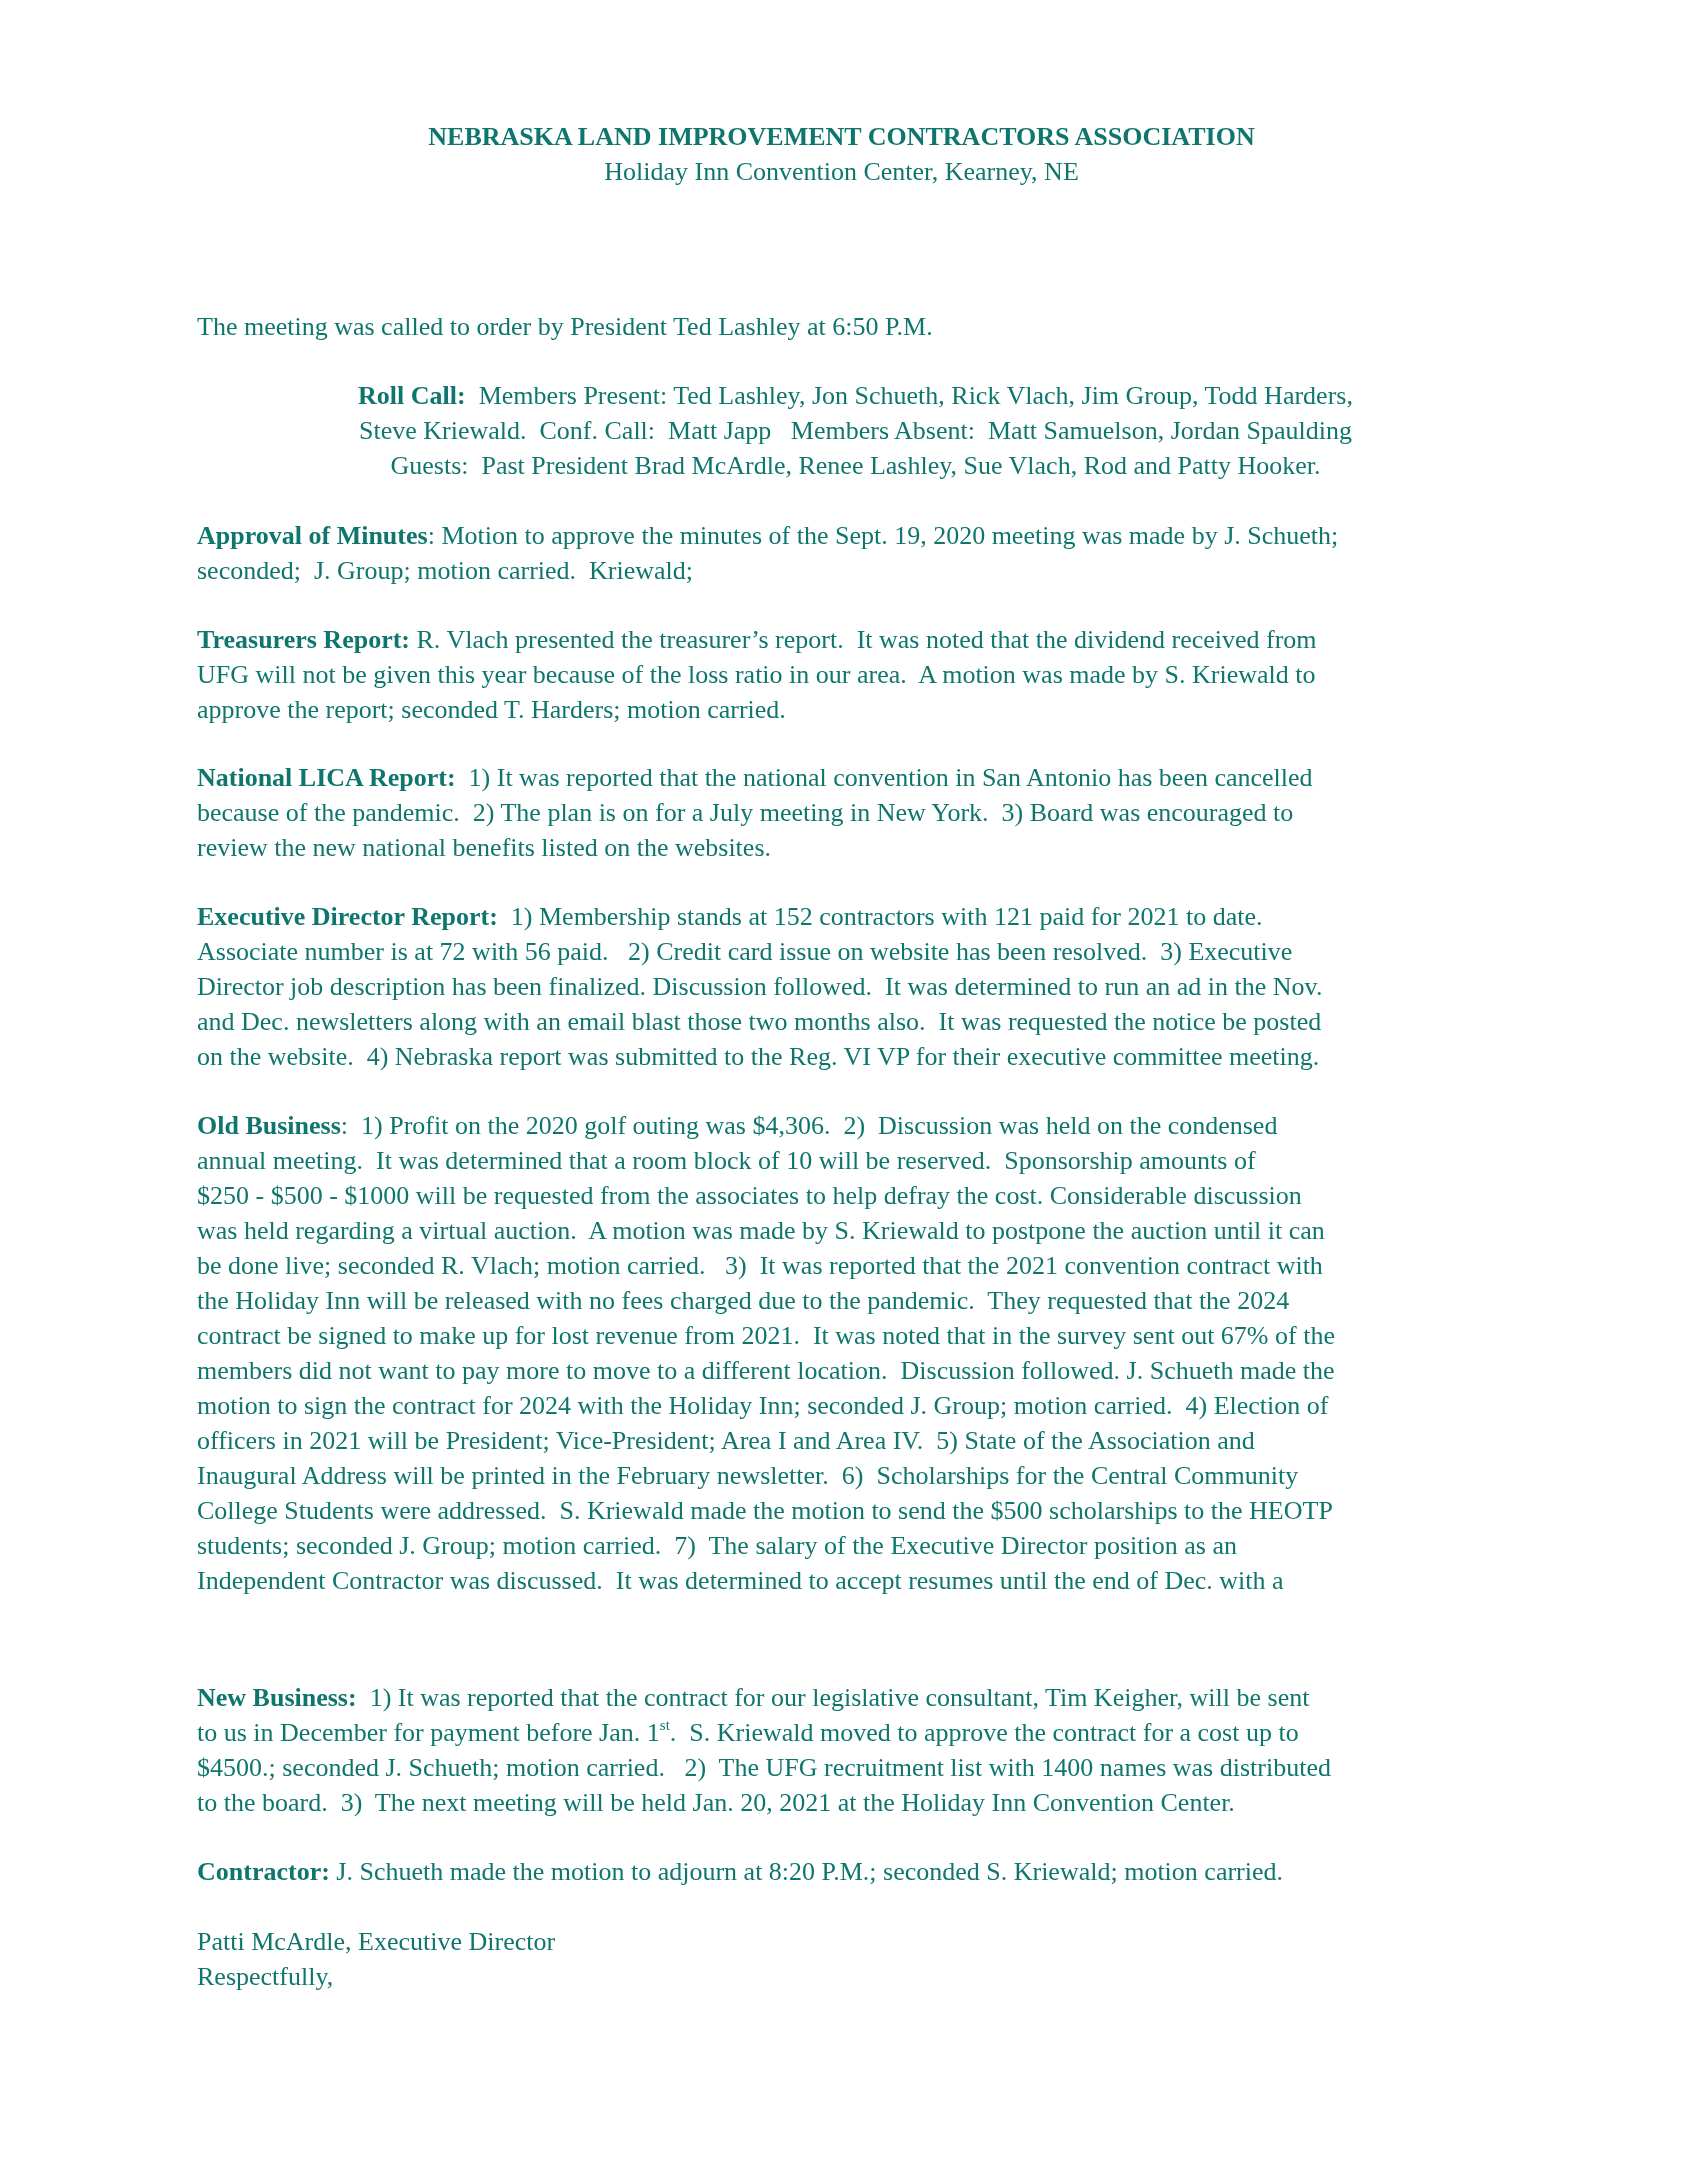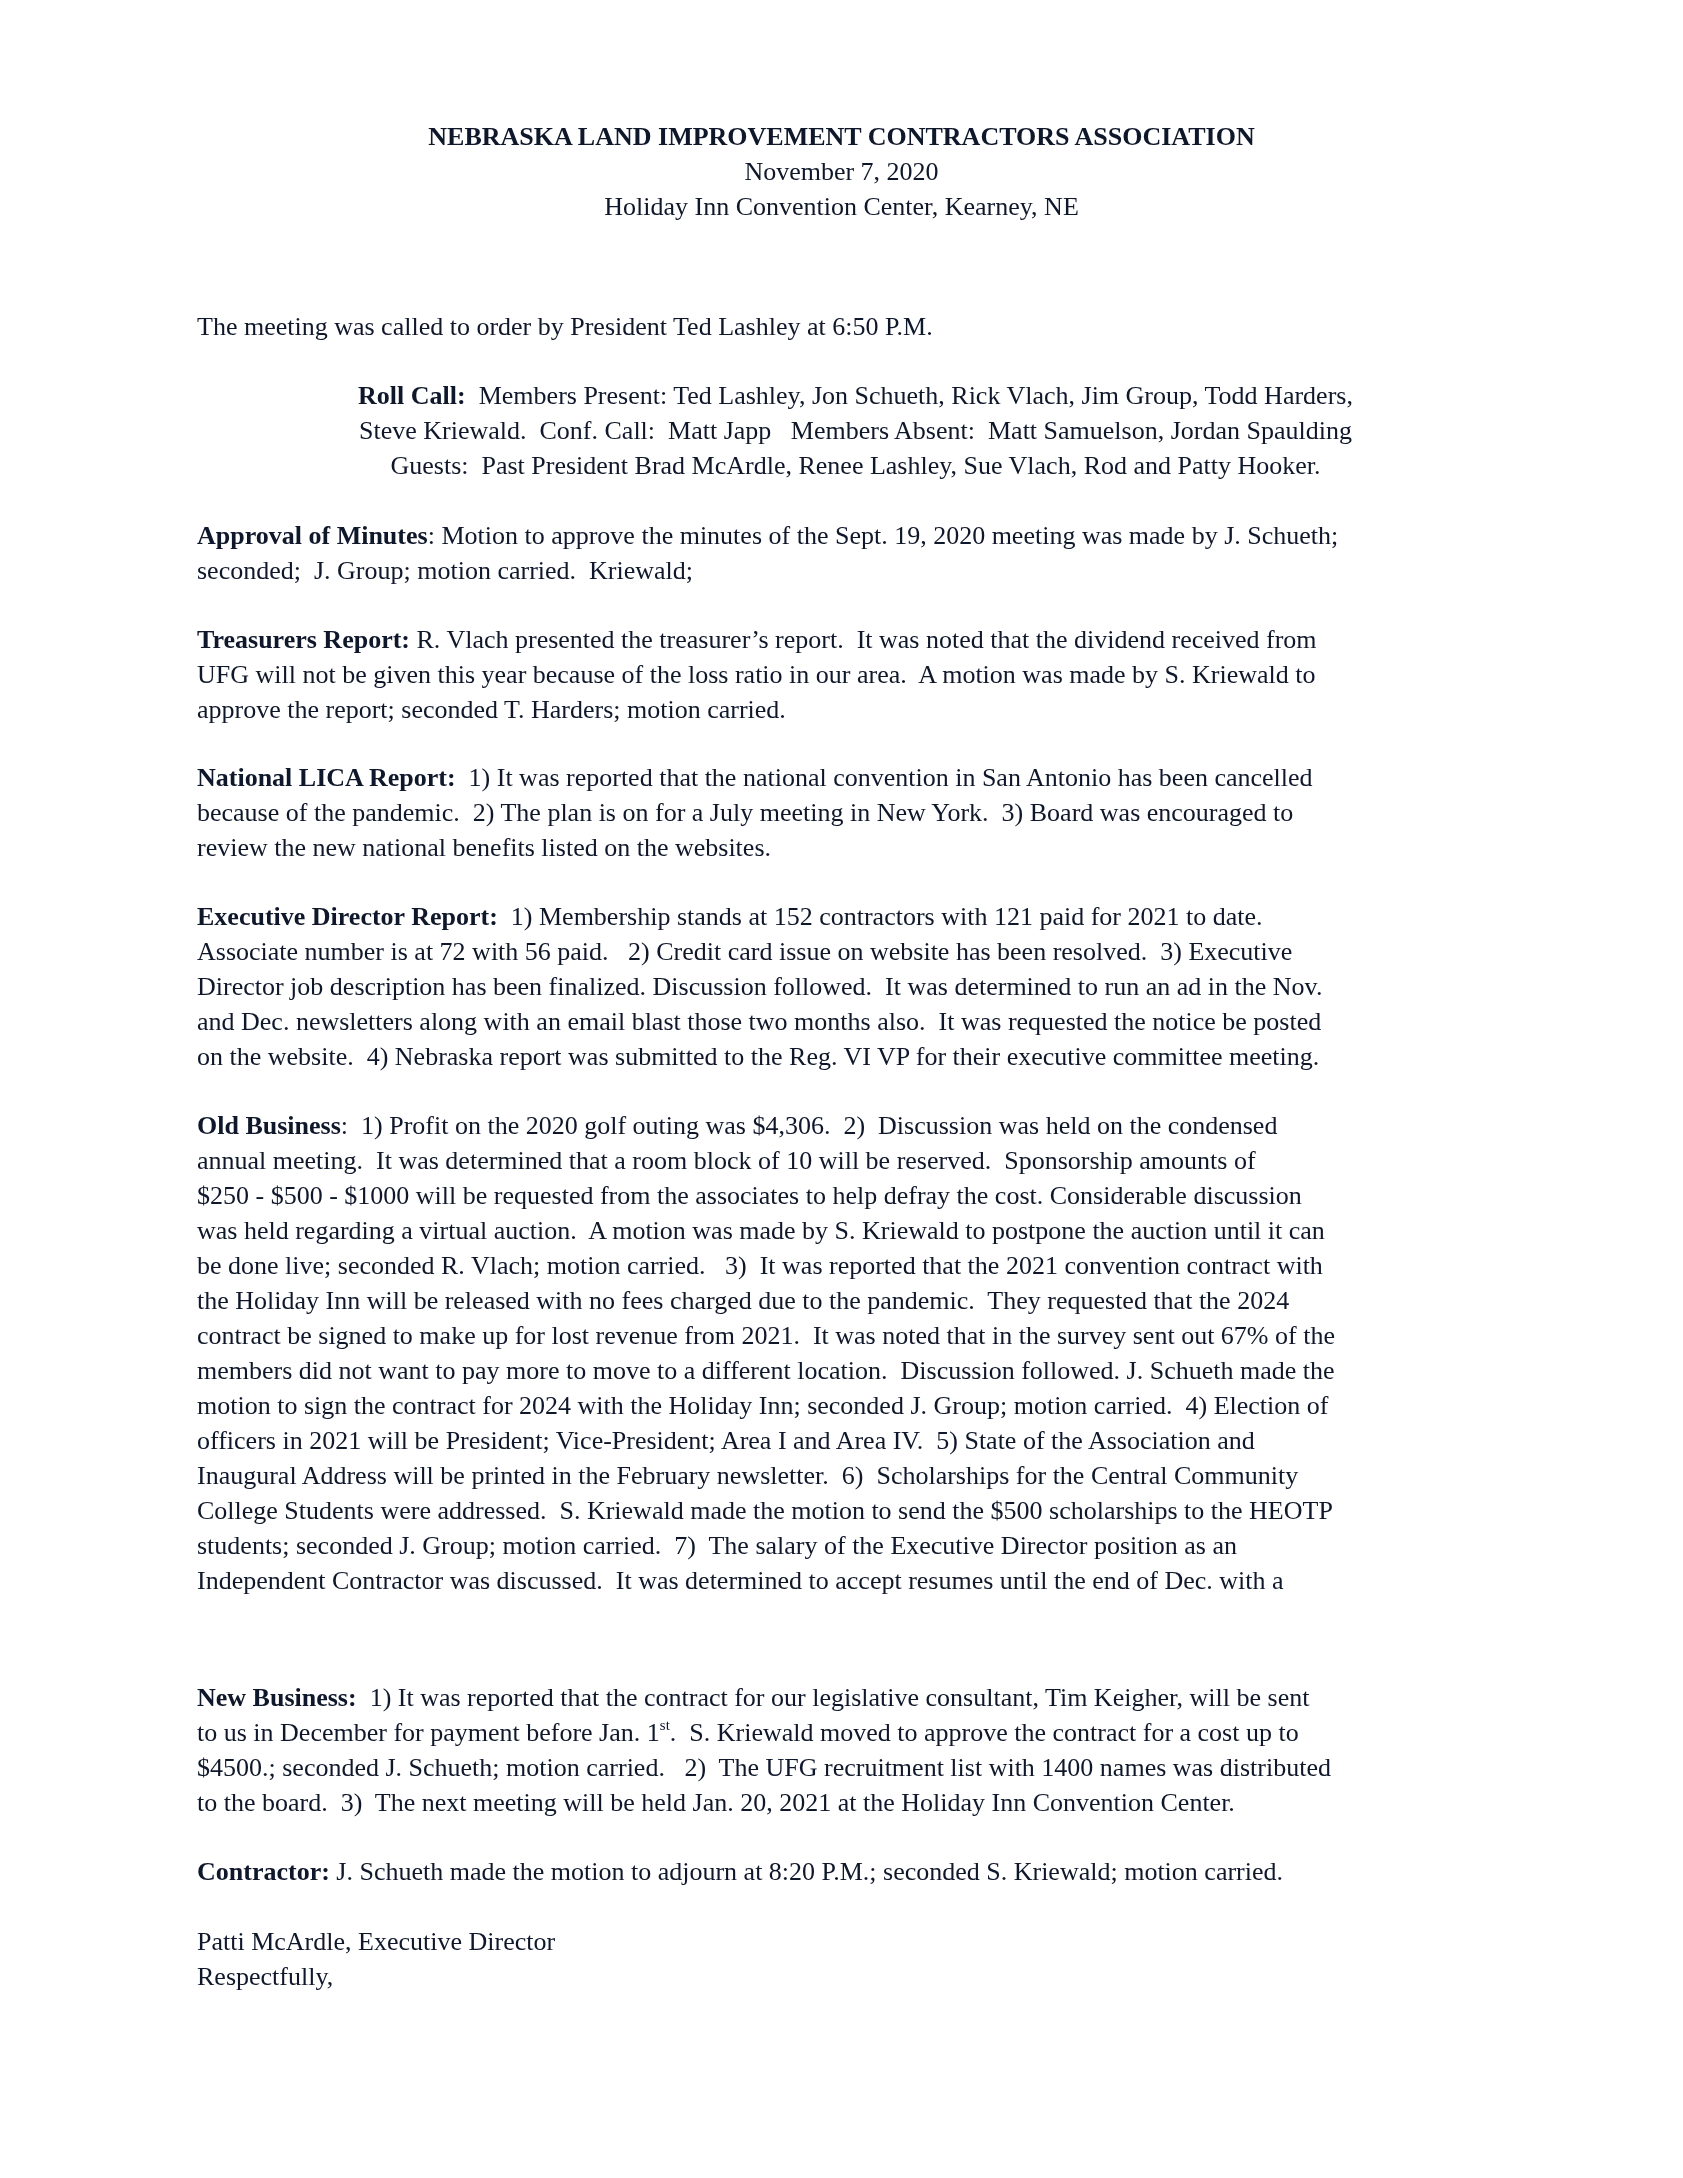--- a/index.html
+++ b/index.html
@@ -1,37 +1,36 @@
 <!DOCTYPE html>
 <html><head>
 <meta charset="utf-8">
 <style>
   html, body { margin: 0; padding: 0; background: #ffffff; }
   body { width: 1683px; height: 2178px; position: relative; overflow: hidden; }
   .page {
     position: absolute; left: 0; top: 0; width: 1683px; height: 2178px;
-    background: #ffffff; color: #0f172a;
+    background: #ffffff; color: #0f766e;
     font-family: "Liberation Serif", "DejaVu Serif", serif;
     font-size: 26px;
   }
   .header { position: absolute; left: 0; width: 1683px; text-align: center; line-height: 35px; }
   .header .title { font-weight: bold; }
   .block { position: absolute; left: 197px; width: 1317px; line-height: 35px; }
   .line { white-space: nowrap; display: block; height: 35px; }
   .label { font-weight: bold; }
   sup { font-size: 15px; line-height: 0; vertical-align: 11px; }
 </style>
 </head>
 <body>
 
 <div class="page">
 
   <div class="header" style="top:119px;">
     <div class="title">NEBRASKA LAND IMPROVEMENT CONTRACTORS ASSOCIATION</div>
-    <div>November 7, 2020</div>
     <div>Holiday Inn Convention Center, Kearney, NE</div>
   </div>
 
   <div class="block" style="top:309px;">
     <span class="line">The meeting was called to order by President Ted Lashley at 6:50 P.M.</span>
   </div>
 
   <div class="block" style="top:378px;text-align:center;">
     <span class="line"><span class="label">Roll Call:</span><span style="white-space:pre">  Members Present: Ted Lashley, Jon Schueth, Rick Vlach, Jim Group, Todd Harders,</span></span>
     <span class="line" style="white-space:pre">Steve Kriewald.  Conf. Call:  Matt Japp   Members Absent:  Matt Samuelson, Jordan Spaulding</span>

